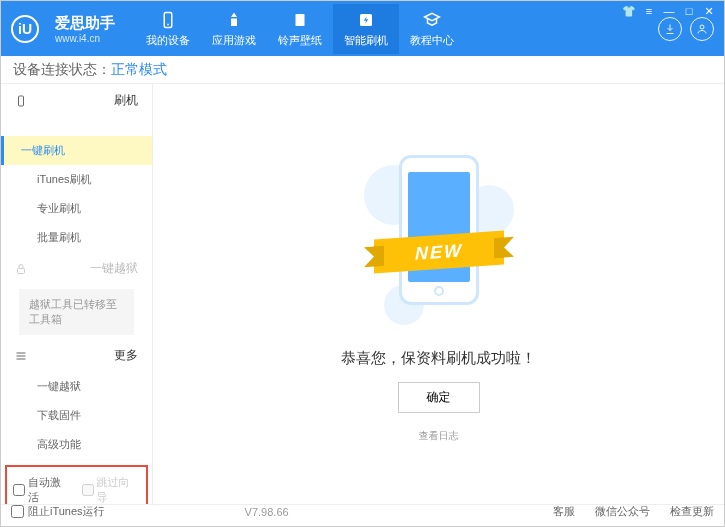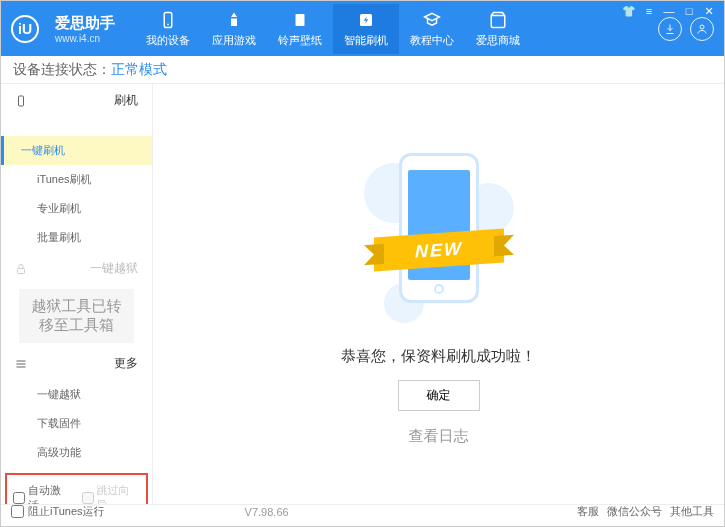--- a/index.html
+++ b/index.html
@@ -22,44 +22,44 @@
 
 .status-bar { height: 28px; padding: 0 12px; display: flex; align-items: center; font-size: 14px; border-bottom: 1px solid #eee; color: #666; }
 .status-value { color: #2d8cf0; }
 
 .body { display: flex; height: 420px; }
 .sidebar { width: 152px; border-right: 1px solid #eee; display: flex; flex-direction: column; overflow-y: auto; }
 .side-cat { padding: 8px 14px; font-size: 12px; color: #333; display: flex; align-items: center; gap: 6px; cursor: pointer; justify-content: space-between; }
 .side-cat.locked { color: #bbb; }
 .side-sub { padding: 7px 12px 7px 36px; font-size: 11px; color: #666; cursor: pointer; }
 .side-sub.active { color: #2d8cf0; border-left: 3px solid #2d8cf0; background: #fef9c3; padding-left: 17px; margin-top: 19px; }
-.side-note { padding: 8px 10px; margin: 4px 18px; background: #f5f5f5; font-size: 15px; color: #999; text-align: center; }
+.side-note { padding: 8px 10px; margin: 4px 18px; background: #f5f5f5; font-size: 11px; color: #999; }
 .redbox { border: 2px solid #e74c3c; margin: 6px 4px; padding: 8px 6px; display: flex; gap: 10px; }
 .chk { display: flex; align-items: center; gap: 3px; font-size: 11px; color: #666; }
 .chk.disabled { color: #ccc; }
 .chk input { width: 12px; height: 12px; }
 .device-info { padding: 6px 12px; }
 
 .main { flex: 1; display: flex; flex-direction: column; align-items: center; justify-content: center; position: relative; }
 .phone-illus { position: relative; width: 150px; height: 180px; margin-bottom: 10px; }
 .cloud { position: absolute; border-radius: 50%; background: #eaf4ff; }
 .phone { position: absolute; left: 35px; top: 10px; width: 80px; height: 150px; background: #fff; border: 3px solid #cfe6ff; border-radius: 12px; }
 .phone-screen { position: absolute; left: 6px; top: 14px; right: 6px; bottom: 20px; background: #5ab0ff; border-radius: 2px; }
 .phone-btn { position: absolute; bottom: 6px; left: 50%; transform: translateX(-50%); width: 10px; height: 10px; border: 2px solid #cfe6ff; border-radius: 50%; }
 .ribbon { position: absolute; top: 90px; left: 10px; right: 10px; height: 34px; background: #ffc107; transform: skewY(-4deg); display: flex; align-items: center; justify-content: center; color: #fff; font-weight: bold; font-size: 18px; letter-spacing: 2px; font-style: italic; }
 .ribbon::before, .ribbon::after { content: ''; position: absolute; width: 0; height: 0; border: 10px solid #e0a800; }
 .ribbon::before { left: -10px; border-left-color: transparent; }
 .ribbon::after { right: -10px; border-right-color: transparent; }
 .success-text { font-size: 15px; color: #333; margin: 14px 0; }
 .ok-btn { padding: 6px 28px; border: 1px solid #ccc; background: #fff; cursor: pointer; font-size: 12px; }
-.log-link { margin-top: 16px; font-size: 15px; color: #999; cursor: pointer; }
+.log-link { margin-top: 16px; font-size: 10px; color: #999; cursor: pointer; }
 
 .footer { height: 14px; border-top: 1px solid #eee; display: flex; align-items: center; padding: 0 10px; font-size: 11px; color: #666; }
 .footer-left { display: flex; align-items: center; gap: 4px; }
-.footer-right { margin-left: auto; display: flex; gap: 8px; }
+.footer-right { margin-left: auto; display: flex; gap: 20px; }
 .version { margin-left: 140px; color: #999; }
 
 svg { display: block; }
 </style>
 </head>
 <body>
 
 <div class="header">
   <div class="logo-area">
     <div class="logo-circle">iU</div>
@@ -104,29 +104,20 @@
       <span>智能刷机</span>
     </div>
     <div class="nav-item">
       <span class="nav-icon">
           <svg width="18" height="18" viewBox="0 0 24 24" fill="none" stroke="#fff" stroke-width="2">
             <path d="M2 8l10-5 10 5-10 5z"></path>
             <path d="M6 10v6l6 3 6-3v-6"></path>
           </svg>
         </span>
       <span>教程中心</span>
-    </div>
-    <div class="nav-item">
-      <span class="nav-icon">
-          <svg width="18" height="18" viewBox="0 0 24 24" fill="none" stroke="#fff" stroke-width="2">
-            <path d="M6 2L3 6v14a2 2 0 002 2h14a2 2 0 002-2V6l-3-4z"></path>
-            <line x1="3" y1="6" x2="21" y2="6"></line>
-          </svg>
-        </span>
-      <span>爱思商城</span>
     </div>
   </div>
   <div class="header-circles">
     <div class="circle-btn">
         <svg width="12" height="12" viewBox="0 0 24 24" fill="none" stroke="#fff" stroke-width="2">
           <path d="M12 3v12m-5-5l5 5 5-5M5 21h14"></path>
         </svg>
       </div>
     <div class="circle-btn">
         <svg width="12" height="12" viewBox="0 0 24 24" fill="none" stroke="#fff" stroke-width="2">
@@ -223,15 +214,15 @@
 
 <div class="footer">
   <label class="footer-left">
     <input type="checkbox" style="">
     <span>阻止iTunes运行</span>
   </label>
   <span class="version">V7.98.66</span>
   <div class="footer-right">
     <span>客服</span>
     <span>微信公众号</span>
-    <span>其他工具</span>
+    <span>检查更新</span>
   </div>
 </div>
 
 </body></html>

